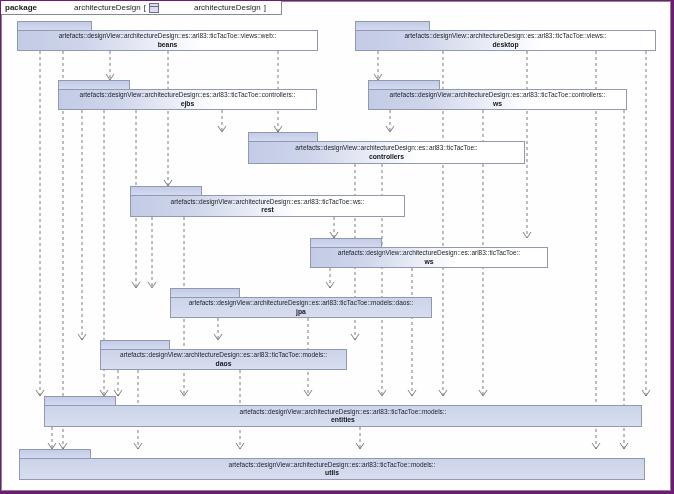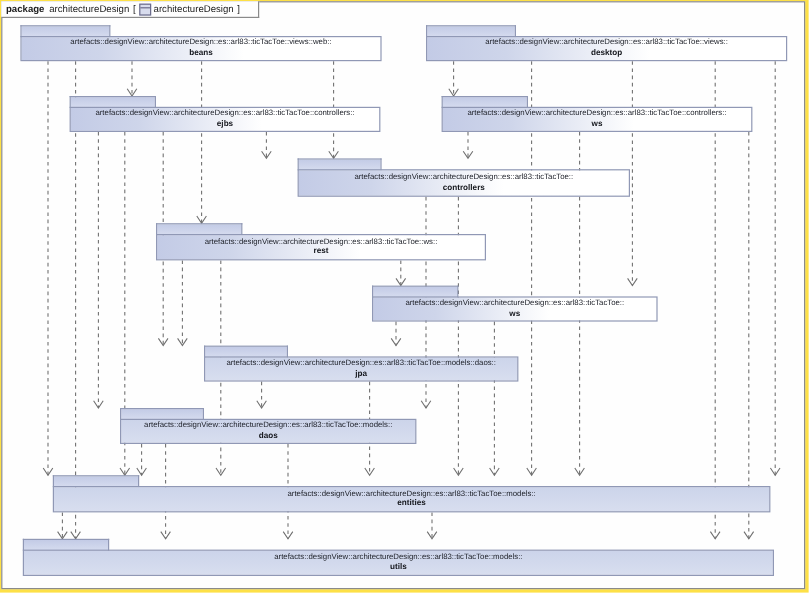--- a/index.html
+++ b/index.html
@@ -1,20 +1,20 @@
 <!DOCTYPE html>
 <html><head>
 <meta charset="utf-8">
 <style>
   html,body{margin:0;padding:0;background:#ffffff;}
   body{font-family:"Liberation Sans",sans-serif;}
   #canvas{
     position:relative;
     width:674px;height:494px;
-    background:#fde047;
+    background:#701a75;
     overflow:hidden;
   }
   
   #frame{
     position:absolute;left:1px;top:1px;
     width:670px;height:490px;
     border:1px solid #8a8a8a;
     background:#fefefe;
     box-sizing:border-box;
   }
@@ -25,21 +25,21 @@
     display:flex;align-items:center;
     border-right:1px solid #8a8a8a;
     border-bottom:1px solid #8a8a8a;
     background:#fefefe;
     font-size:8px;
     color:#1c1c1c;
     white-space:nowrap;
     box-sizing:border-box;
   }
   #frame-header .kw{font-weight:bold;margin-right:4px;}
-  #frame-header .nm{margin-right:2px;}
+  #frame-header .nm{margin-right:2px;margin-left:33px;}
   #frame-header .br{margin:0 1px;}
   #frame-header .mini-icon{
     display:inline-block;
     width:8px;height:8px;
     border:1px solid #6b6b8a;
     background:#d8dced;
     margin:0 2px;
     position:relative;
     vertical-align:middle;
   }

